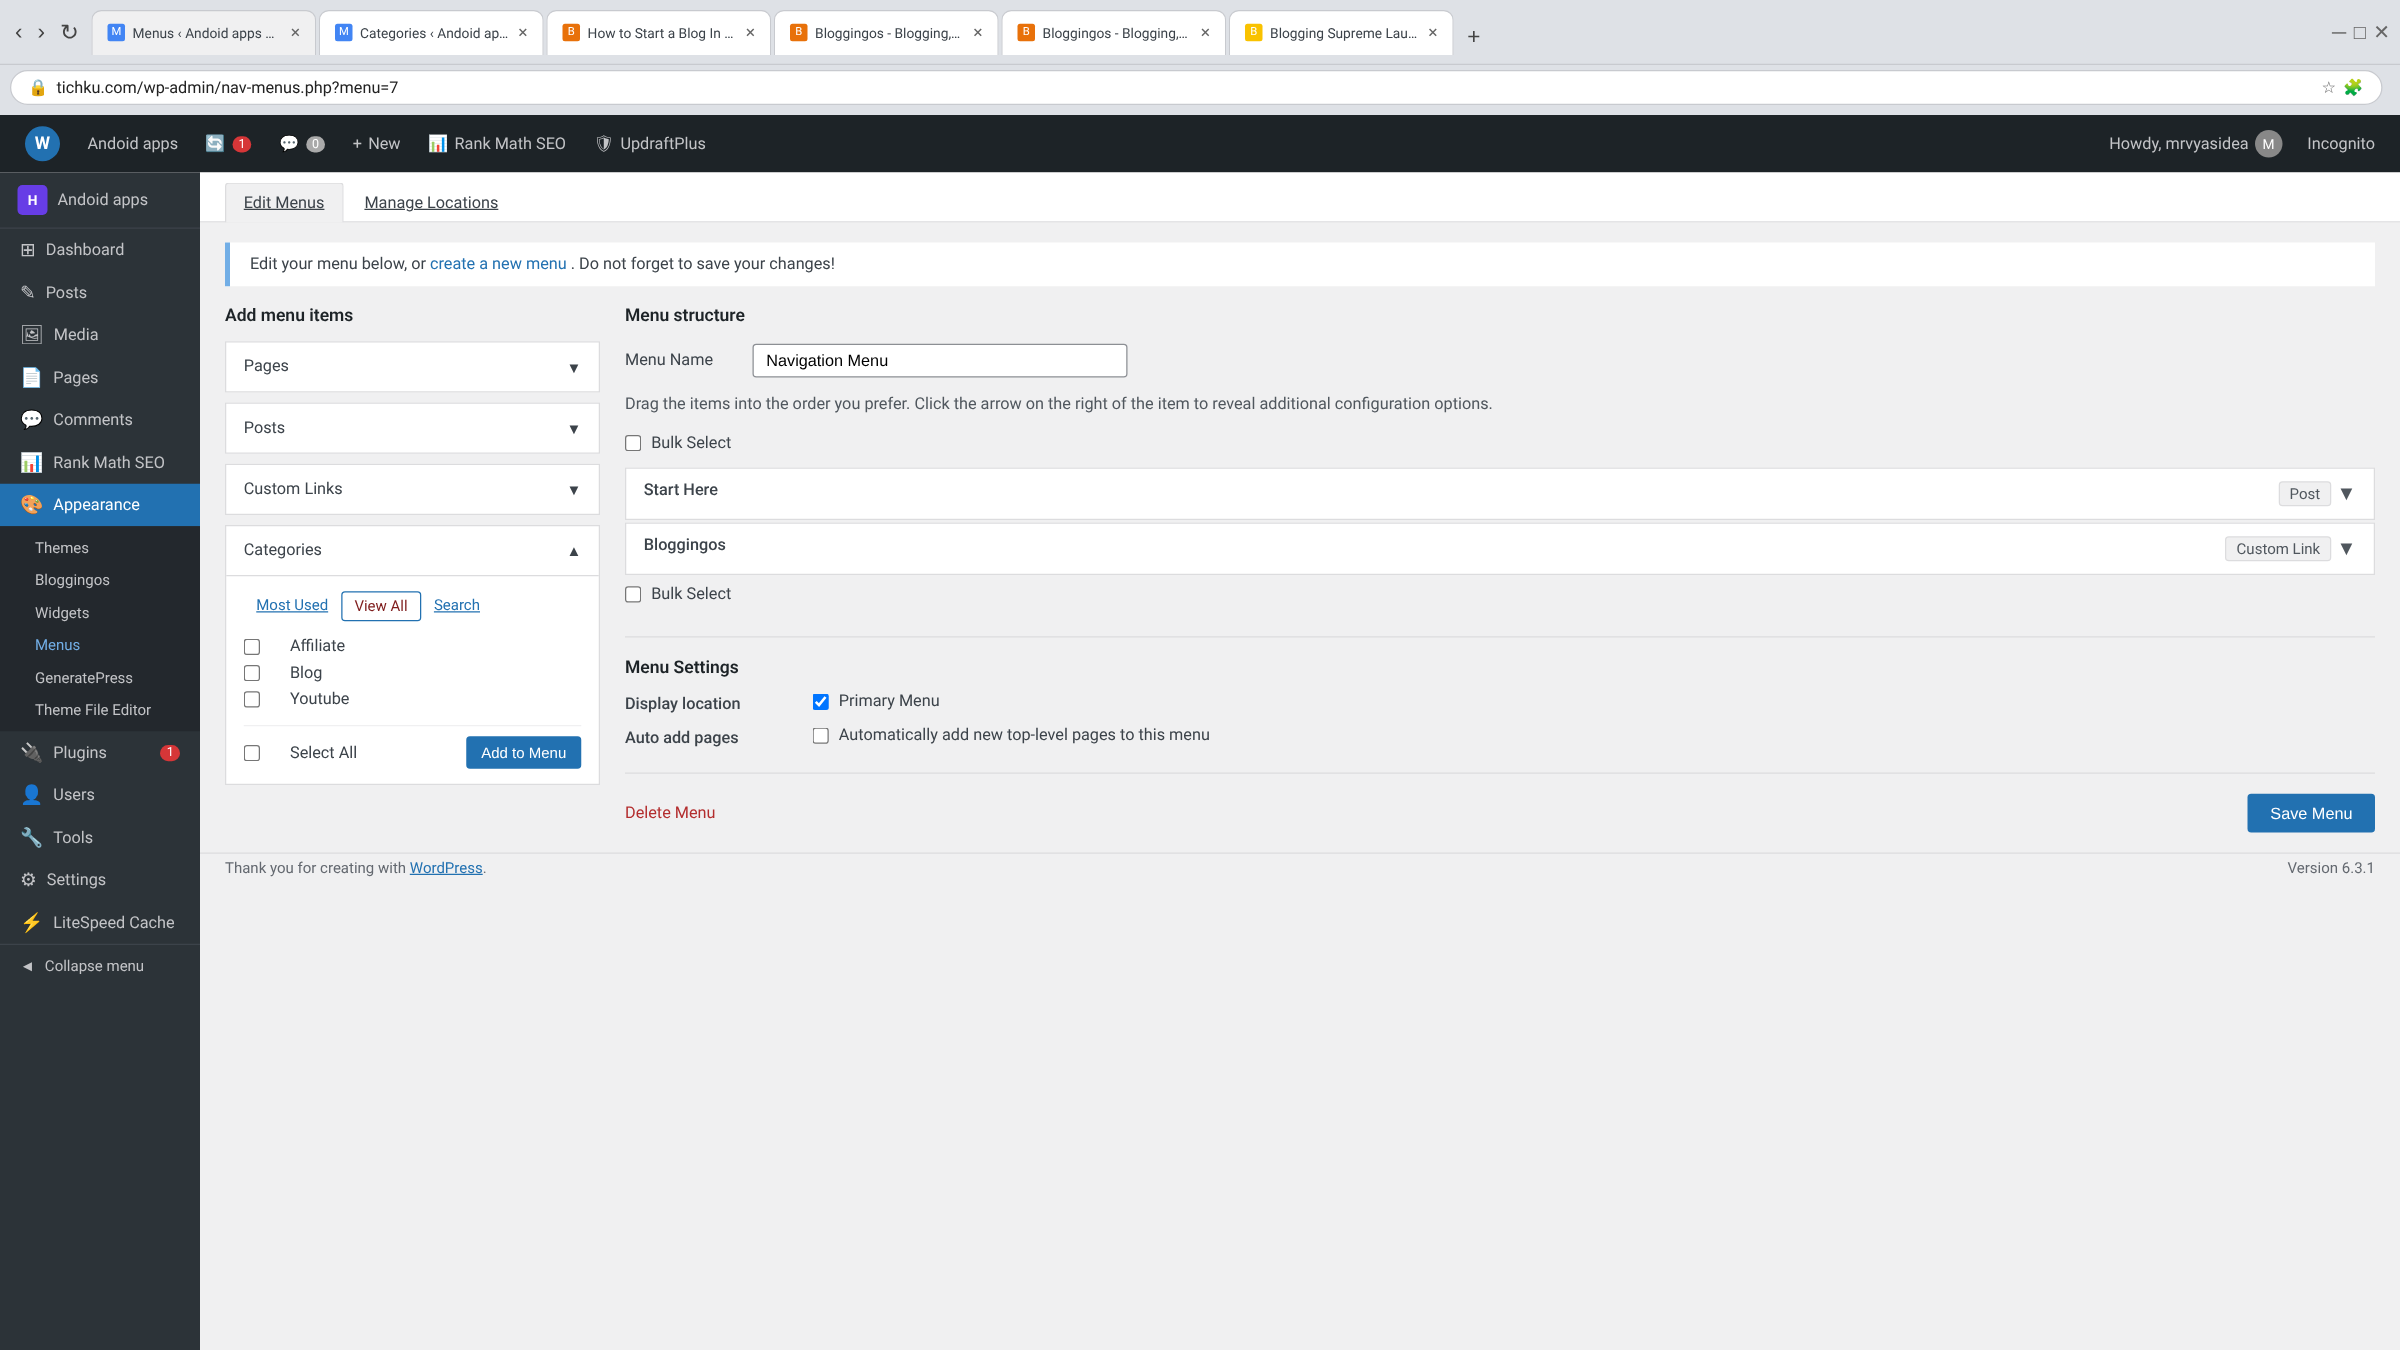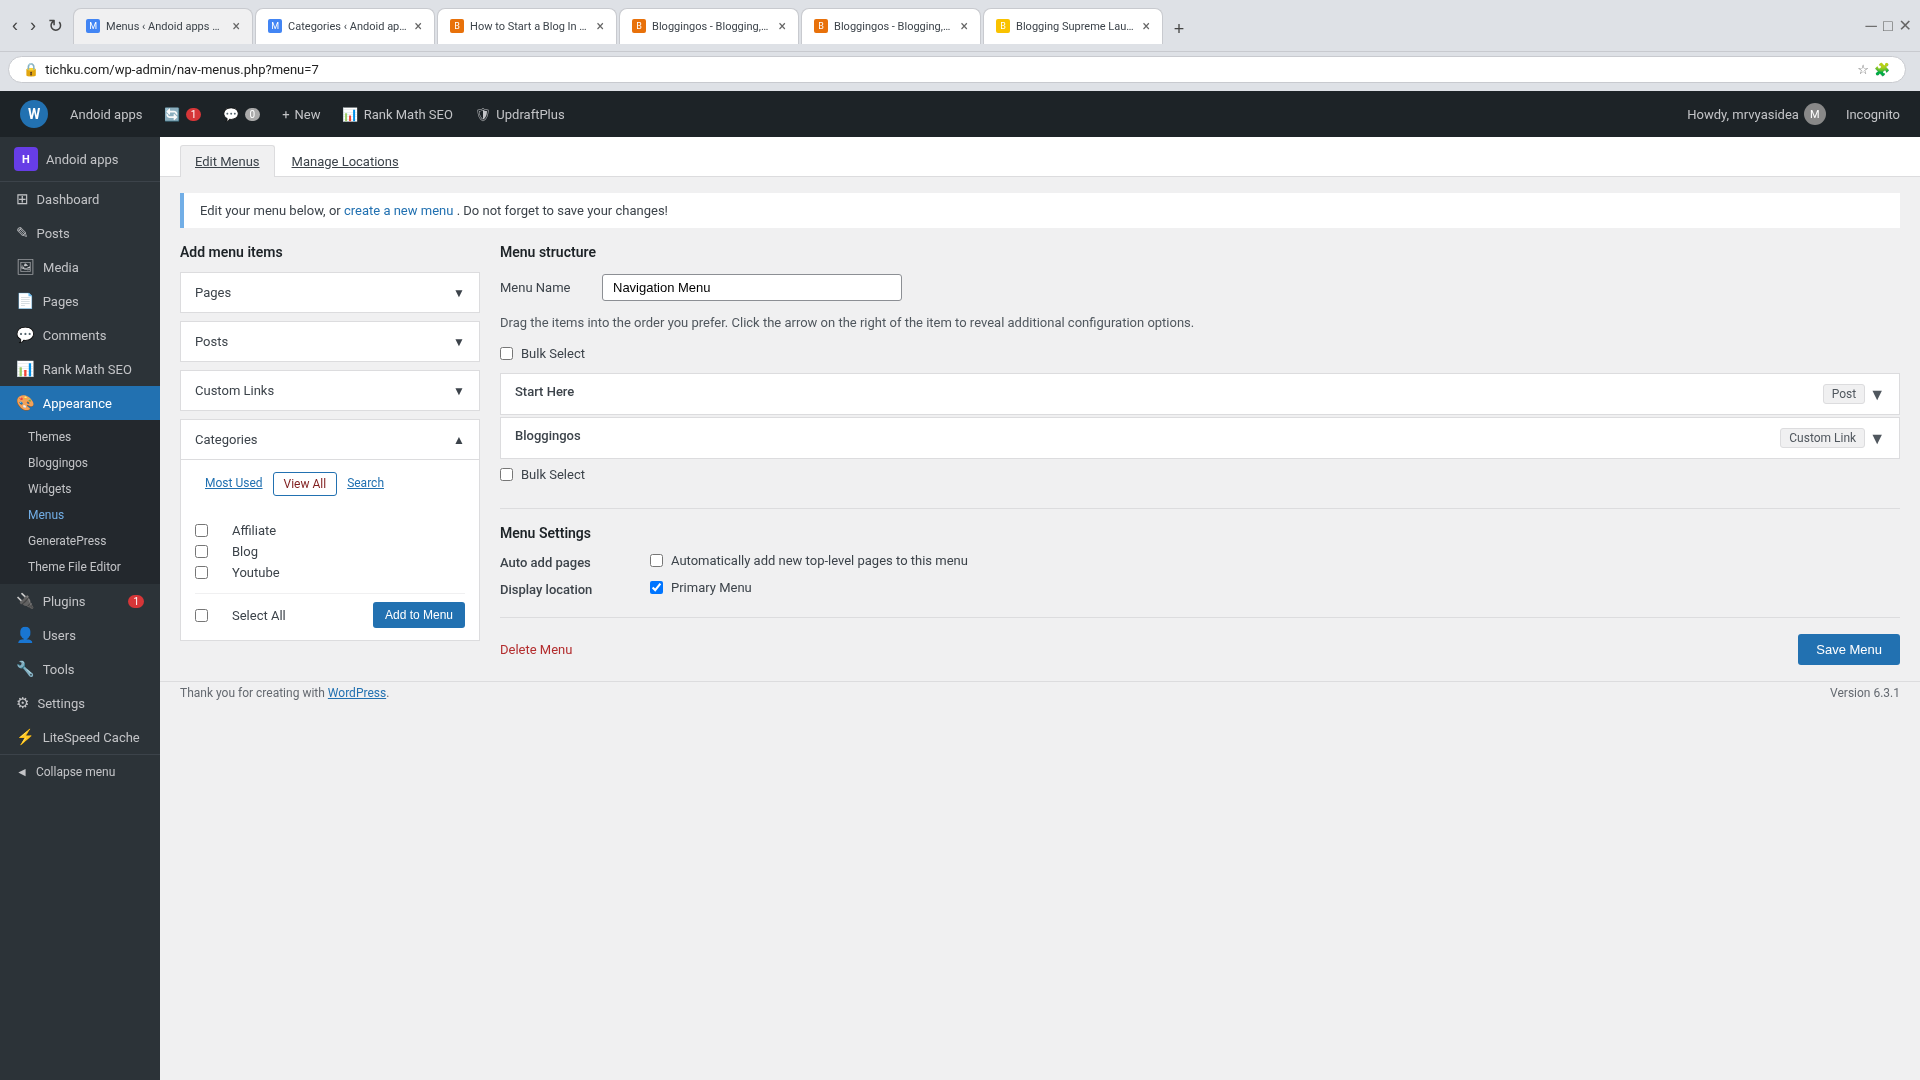--- a/index.html
+++ b/index.html
@@ -58,21 +58,21 @@
     .body-content { padding: 16px 20px; display: flex; gap: 20px; }
 
     
     .left-panel { width: 300px; flex-shrink: 0; }
     .section-title { font-size: 14px; font-weight: 600; margin-bottom: 12px; color: #1d2327; }
 
     .accordion-item { background: #fff; border: 1px solid #dcdcde; margin-bottom: 8px; }
     .accordion-header { padding: 12px 14px; display: flex; align-items: center; justify-content: space-between; cursor: pointer; font-size: 13px; }
     .accordion-body { padding: 12px 14px; border-top: 1px solid #dcdcde; }
 
-    .category-tabs { display: flex; gap: 0; margin-bottom: 24px; }
+    .category-tabs { display: flex; gap: 0; margin-bottom: 10px; }
     .cat-tab { font-size: 12px; padding: 4px 10px; cursor: pointer; color: #2271b1; text-decoration: underline; }
     .cat-tab.active { color: #7f1d1d; text-decoration: none; background: #fff; border: 1px solid #2271b1; border-radius: 3px; }
 
     .checkbox-item { display: flex; align-items: center; gap: 24px; padding: 3px 0; font-size: 13px; cursor: pointer; }
     .checkbox-item input[type="checkbox"] { cursor: pointer; }
 
     .category-footer { display: flex; align-items: center; justify-content: space-between; margin-top: 10px; padding-top: 8px; border-top: 1px solid #f0f0f1; }
     .btn-primary { background: #2271b1; color: #fff; border: none; padding: 6px 12px; border-radius: 3px; cursor: pointer; font-size: 12px; }
 
     
@@ -395,32 +395,32 @@
 
         <div class="bulk-row">
           <input type="checkbox" style="">
           <span>Bulk Select</span>
         </div>
 
         <div class="menu-settings">
           <div class="settings-title">Menu Settings</div>
 
           <div class="settings-row">
+            <span class="settings-label">Display location</span>
+            <div class="settings-value">
+              <input type="checkbox" checked="" style="">
+              <span>Primary Menu</span>
+            </div>
+          </div>
+
+          <div class="settings-row">
             <span class="settings-label">Auto add pages</span>
             <div class="settings-value">
               <input type="checkbox" style="">
               <span>Automatically add new top-level pages to this menu</span>
-            </div>
-          </div>
-
-          <div class="settings-row">
-            <span class="settings-label">Display location</span>
-            <div class="settings-value">
-              <input type="checkbox" checked="" style="">
-              <span>Primary Menu</span>
             </div>
           </div>
         </div>
 
         <div class="footer-actions">
           <a href="#" class="delete-link">Delete Menu</a>
           <button class="btn-save">Save Menu</button>
         </div>
       </div>
 

